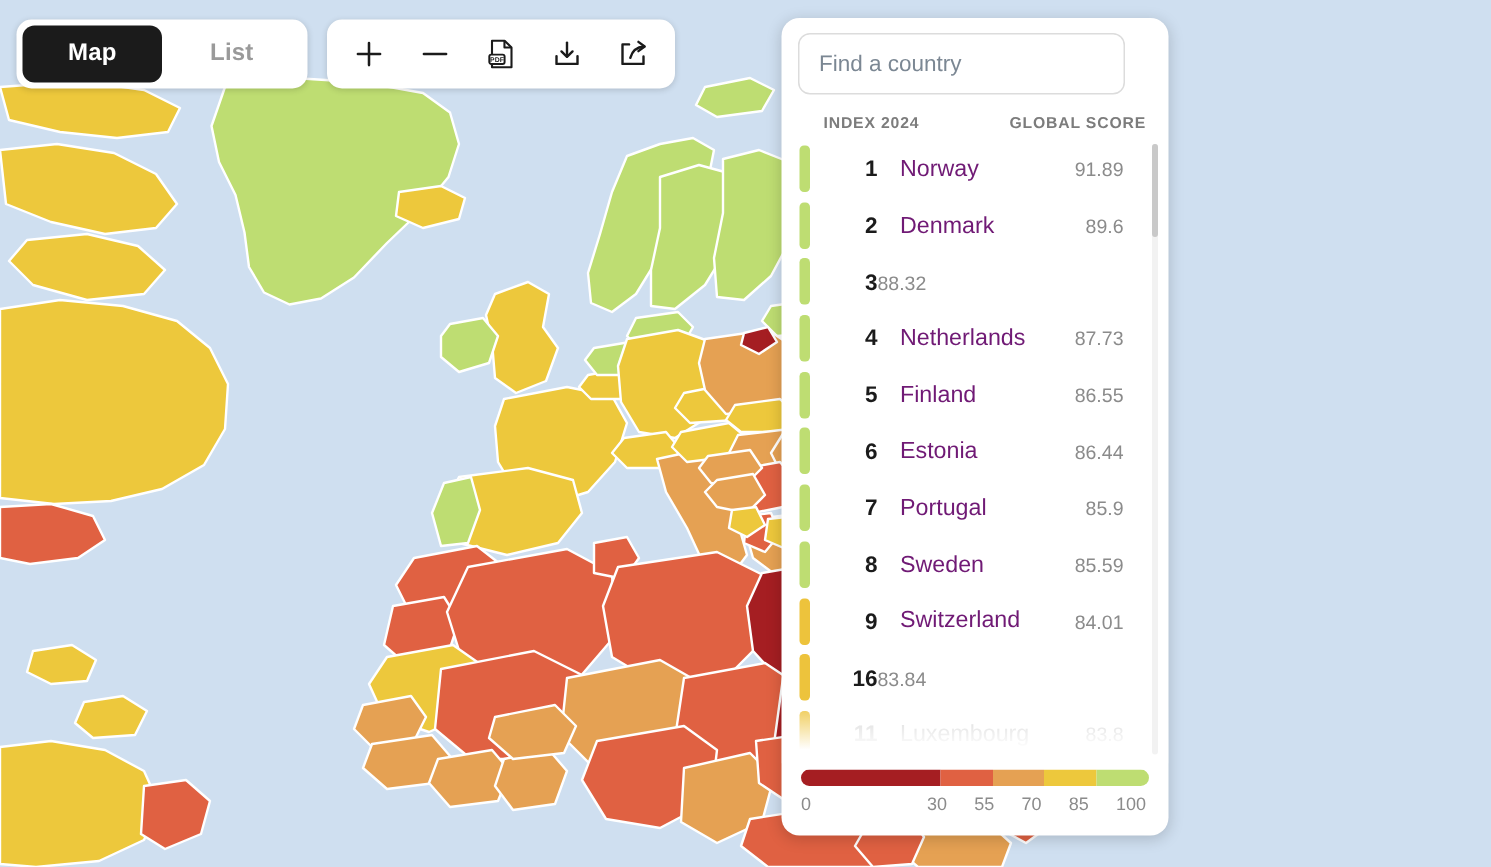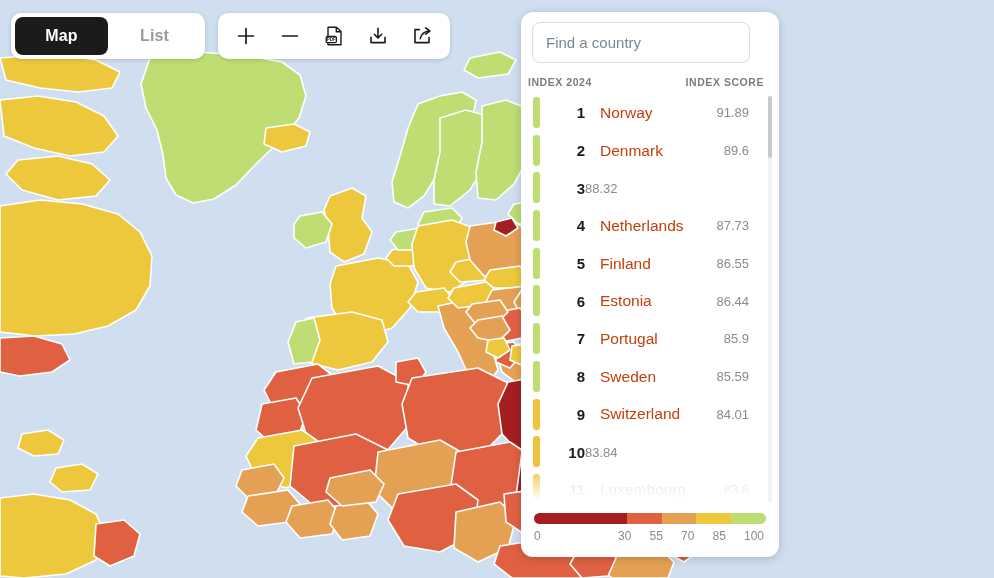--- a/index.html
+++ b/index.html
@@ -80,21 +80,21 @@
     font-size: 15px;
     font-family: "Liberation Sans", sans-serif;
     color: #6e7a87;
     outline: none;
     background: #fff;
   }
   .search-input::placeholder { color: #7b8793; }
 
   .col-head {
     display: flex; justify-content: space-between; align-items: center;
-    padding: 13px 15px 6px 7px;
+    padding: 13px 15px 6px 28px;
     font-size: 10.5px; font-weight: 700;
     letter-spacing: .55px;
     color: #7c7c7c;
   }
 
   .list-area {
     position: relative;
     flex: 1 1 auto;
     overflow: hidden;
     padding-left: 12px;
@@ -111,21 +111,21 @@
     width: 7px; height: 31px;
     border-radius: 3px;
   }
   .rank {
     width: 40px; margin-left: 12px;
     text-align: right;
     font-size: 15px; font-weight: 700; color: #1b1b1b;
   }
   .cname {
     flex: 1 1 auto; margin-left: 15px;
-    font-size: 15.5px; color: #c2410c;
+    font-size: 15.5px; color: #701a75;
     white-space: nowrap; overflow: hidden;
   }
   .score {
     margin-right: 30px;
     font-size: 13px; color: #8b8b8b;
     white-space: nowrap;
   }
   .row.faded .rank, .row.faded .cname, .row.faded .score { color: #cfcfcf; }
 
   .fade-mask {
@@ -314,21 +314,21 @@
   </div>
 
   <div id="panel">
 
     <div class="search-wrap">
       <input class="search-input" type="text" placeholder="Find a country" style="">
     </div>
 
     <div class="col-head">
       <span>INDEX 2024</span>
-      <span>INDEX SCORE</span>
+      <span>GLOBAL SCORE</span>
     </div>
 
     <div class="list-area">
       <div class="rows" id="rows-host">
           <div class="row">
             <div class="swatch" style="background: rgb(190, 221, 114);"></div>
             <div class="rank">1</div>
             <div class="cname">Norway</div>
             <div class="score">91.89</div>
           </div>
@@ -374,21 +374,21 @@
             <div class="score">85.59</div>
           </div>
           <div class="row">
             <div class="swatch" style="background: rgb(237, 195, 60);"></div>
             <div class="rank">9</div>
             <div class="cname">Switzerland</div>
             <div class="score">84.01</div>
           </div>
           <div class="row">
             <div class="swatch" style="background: rgb(237, 195, 60);"></div>
-            <div class="rank">10</div>
+            <div class="rank">16</div>
             <div class="score">83.84</div>
           </div>
           <div class="row faded">
             <div class="swatch" style="background: rgb(237, 195, 60);"></div>
             <div class="rank">11</div>
             <div class="cname">Luxembourg</div>
             <div class="score">83.8</div>
           </div>
         </div>
       <div class="fade-mask"></div>

